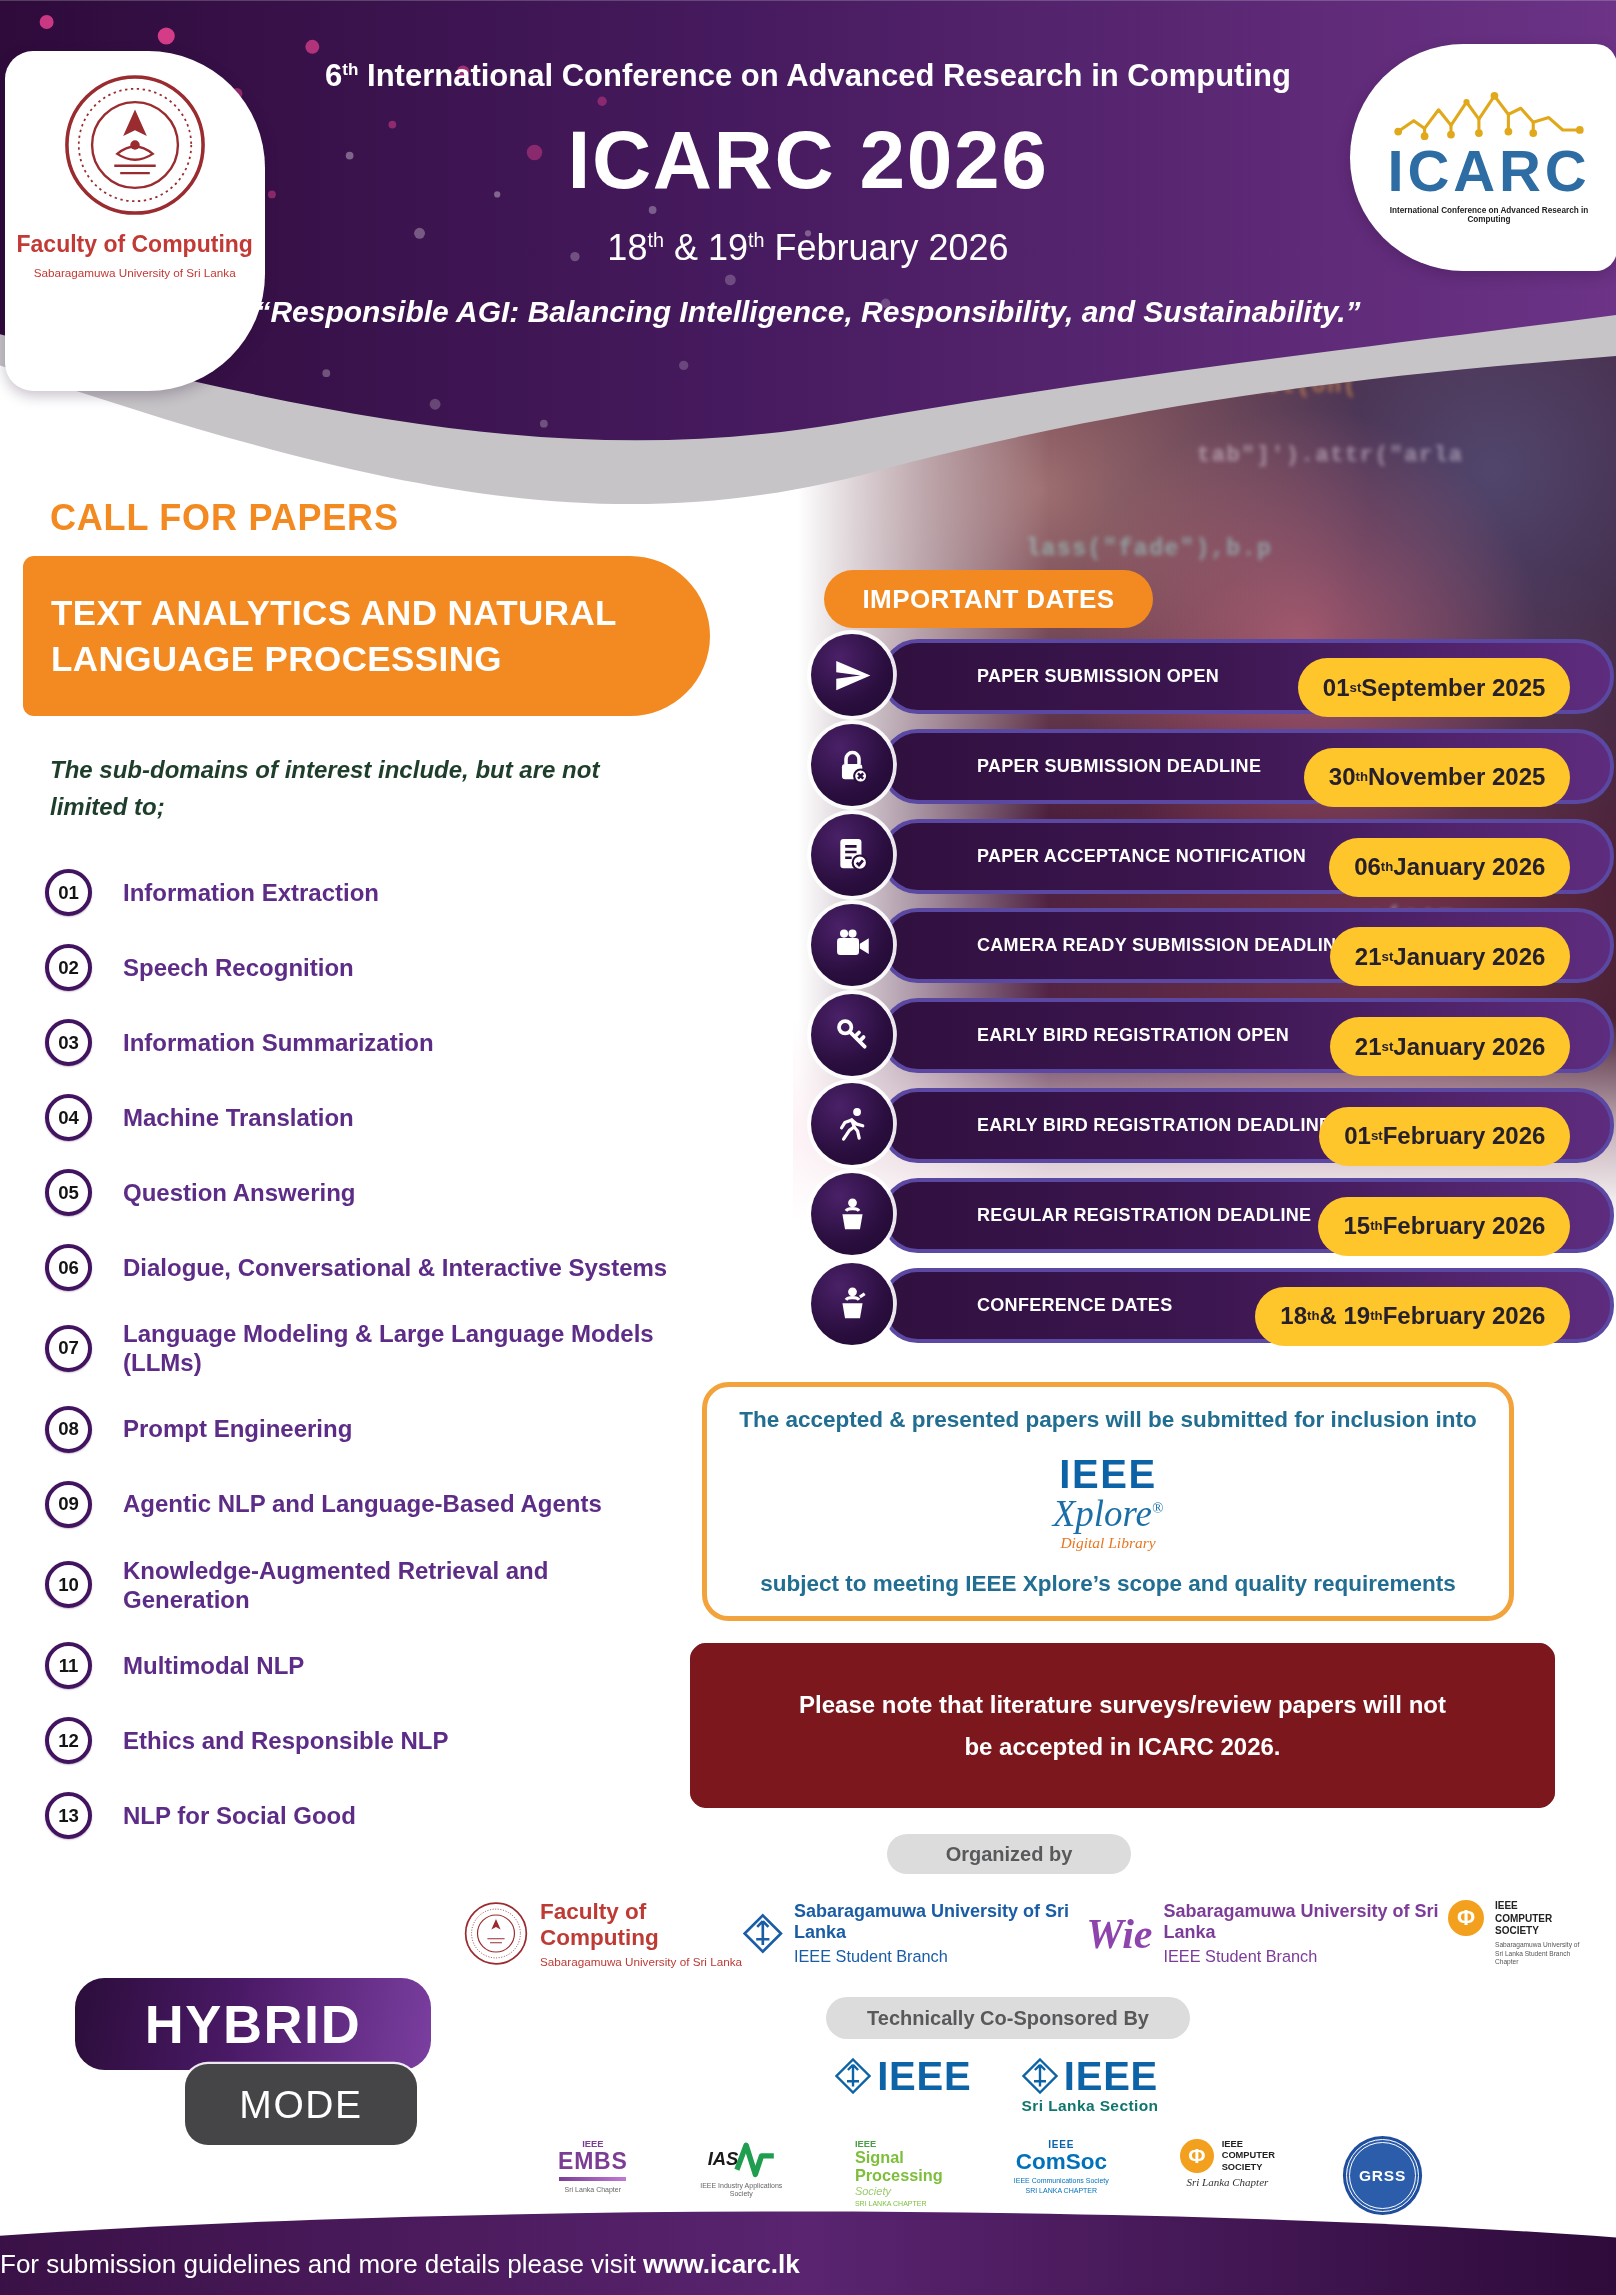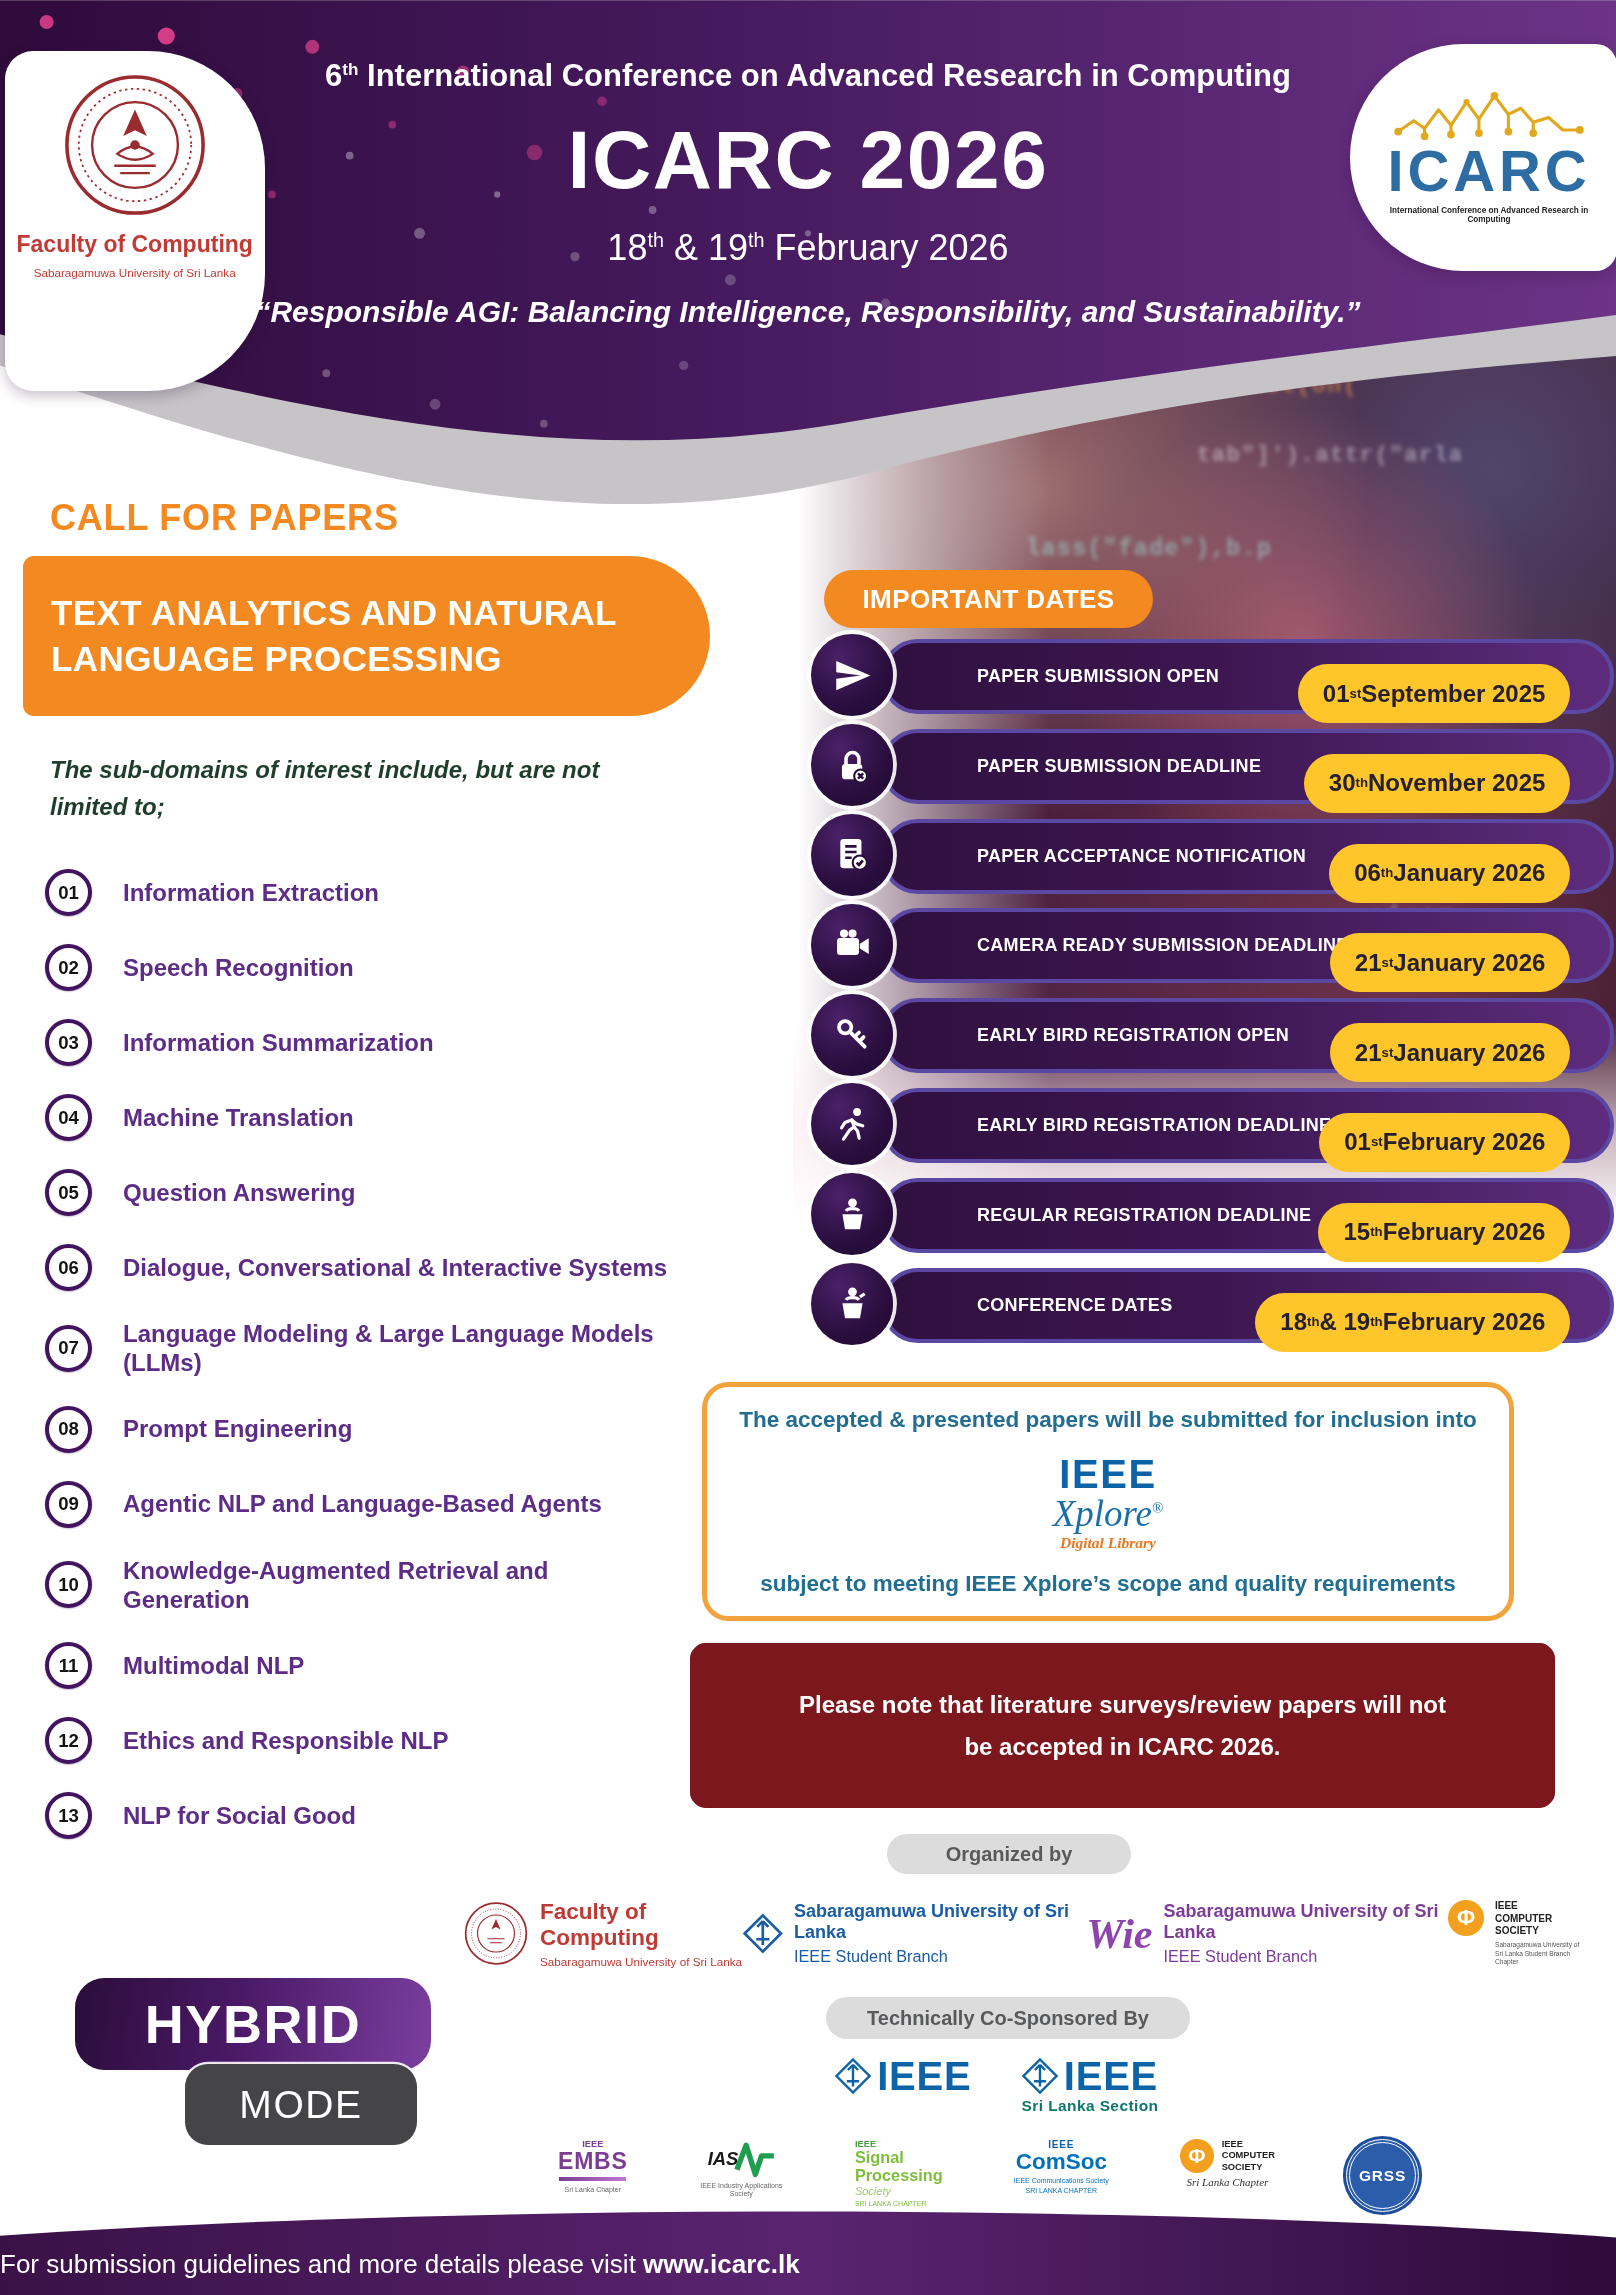--- a/index.html
+++ b/index.html
@@ -63,33 +63,33 @@
       display:flex;align-items:center;justify-content:center;font-size:26px;font-weight:bold;color:#fff;letter-spacing:0.4px;}
   .dates{left:800px;top:639px;width:816px;z-index:4;}
   .drow{position:relative;height:75px;margin-bottom:14.8px;}
   .dcircle{position:absolute;left:11px;top:-4.7px;width:82px;height:82px;border-radius:50%;z-index:2;
       background:radial-gradient(circle at 35% 28%,#4A2168 0%,#2A0E3E 60%,#1E0930 100%);
       display:flex;align-items:center;justify-content:center;box-shadow:0 0 0 3.9px rgba(255,255,255,.9);}
   .dbar{position:absolute;left:81px;right:1.6px;top:0;height:75px;border-radius:37px;box-sizing:border-box;
       background:linear-gradient(90deg,#30103F 0%,#3C1650 45%,#5E2C7E 100%);
       border:4.7px solid #5A48A3;display:flex;align-items:center;padding-left:92px;}
   .dlabel{font-size:18px;font-weight:bold;color:#fff;letter-spacing:0.3px;}
-  .dpill{position:absolute;right:40px;top:21px;height:59px;min-width:208px;border-radius:29.5px;background:#FFC62B;
+  .dpill{position:absolute;right:40px;top:15px;height:59px;min-width:208px;border-radius:29.5px;background:#FFC62B;
       display:flex;align-items:center;justify-content:center;font-size:24px;font-weight:bold;color:#26202C;
       padding:0 25px;box-sizing:border-box;}
 
   
   .xplore{left:702px;top:1382px;width:812px;height:239px;background:#fff;border:5.4px solid #F2A33C;
       border-radius:26.4px;z-index:4;box-sizing:border-box;display:flex;flex-direction:column;
       align-items:center;justify-content:space-between;padding:20px 7.8px 18.6px;}
   .xline{font-size:22.5px;font-weight:bold;color:#216E92;}
   .xlogo{text-align:center;line-height:1;}
   .xieee{font-size:40px;font-weight:bold;color:#0C63A6;letter-spacing:1.6px;}
   .xxp{font-family:"Liberation Serif", serif;font-style:italic;font-size:37px;color:#1B6FA8;margin-top:1.6px;}
-  .xdl{font-family:"Liberation Serif", serif;font-style:italic;font-size:15.5px;font-weight:bold;color:#E87722;margin-top:3.1px;}
+  .xdl{font-family:"Liberation Serif", serif;font-style:italic;font-size:15.5px;font-weight:normal;color:#E87722;margin-top:3.1px;}
   .note{left:688px;top:1641px;width:869px;height:169px;background:#7C181D;border-radius:23px;z-index:4;
       box-sizing:border-box;}
   .note-inner{width:100%;height:100%;border:2.3px solid #fff;border-radius:17px;box-sizing:border-box;
       display:flex;align-items:center;justify-content:center;text-align:center;
       font-size:24px;font-weight:bold;color:#fff;line-height:1.75;white-space:pre-line;}
 
   
   .gpill{background:#DCDCDC;border-radius:22px;display:flex;align-items:center;justify-content:center;
       font-weight:bold;color:#58595B;z-index:4;}
   .org-pill{left:887px;top:1834px;width:244px;height:40px;font-size:20px;}

